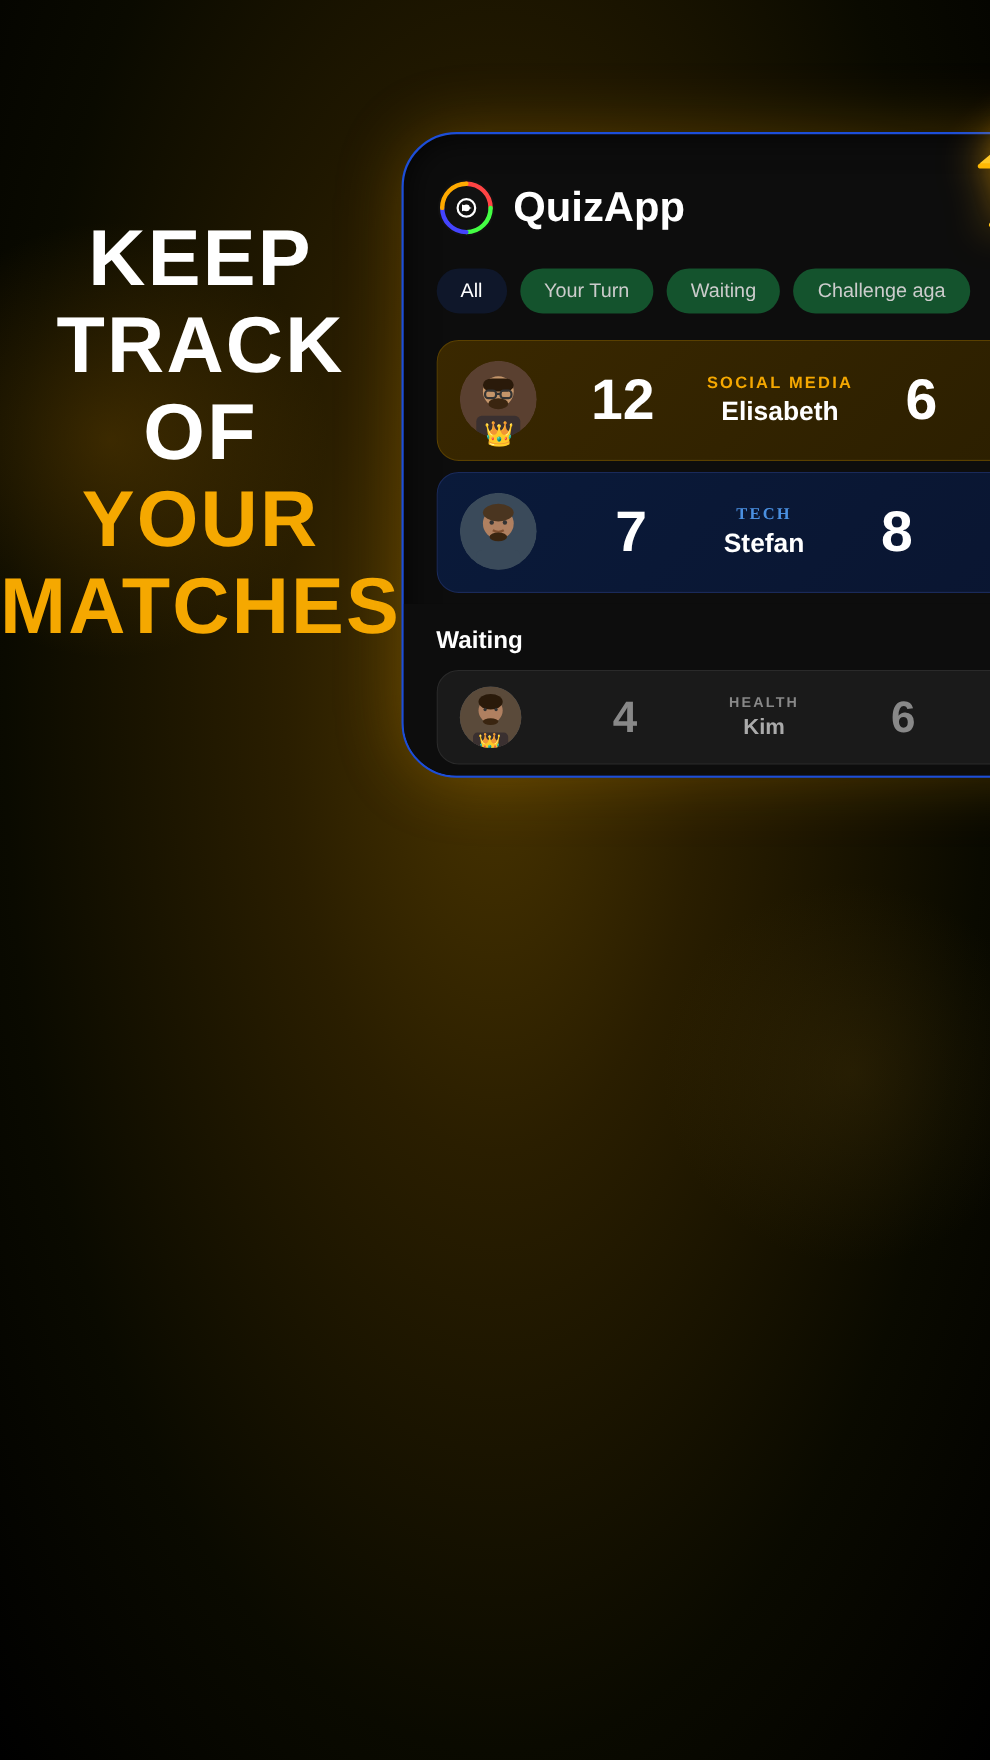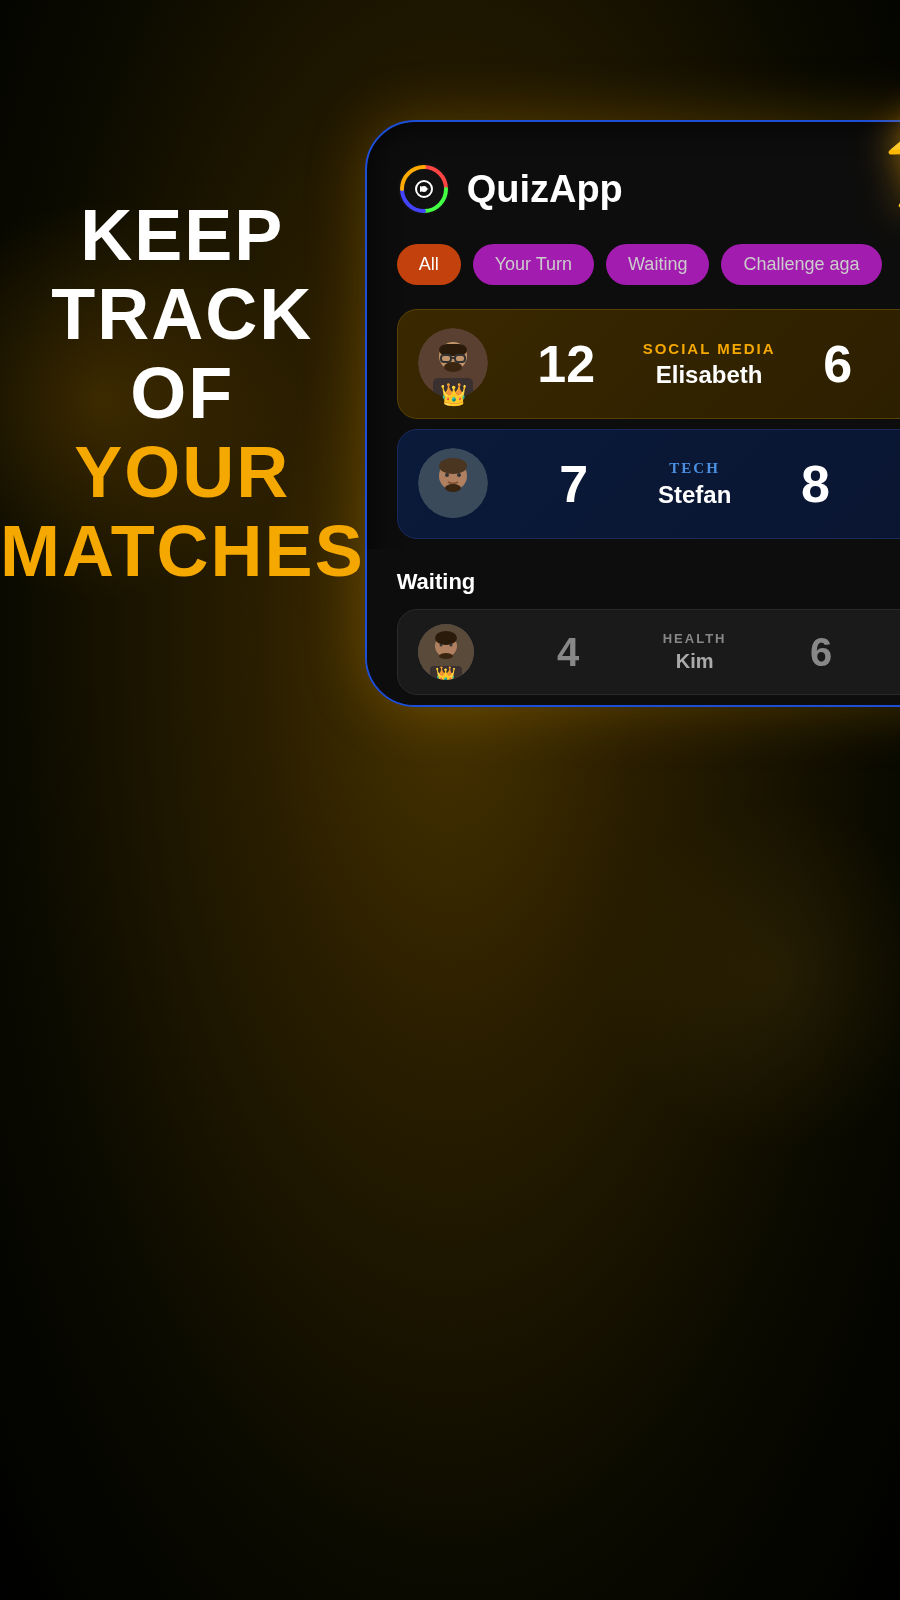--- a/index.html
+++ b/index.html
@@ -134,26 +134,26 @@
 
     .filter-tab {
       padding: 10px 22px;
       border-radius: 30px;
       font-size: 18px;
       font-weight: 500;
       cursor: pointer;
     }
 
     .filter-tab.active {
-      background: #c2410c;
+      background: #0f172a;
       color: #fff;
     }
 
     .filter-tab.inactive {
-      background: #a21caf;
+      background: #14532d;
       color: #ccc;
     }
 
     .section-label {
       font-size: 22px;
       font-weight: 600;
       color: #fff;
       margin-bottom: 16px;
       padding-left: 4px;
     }

